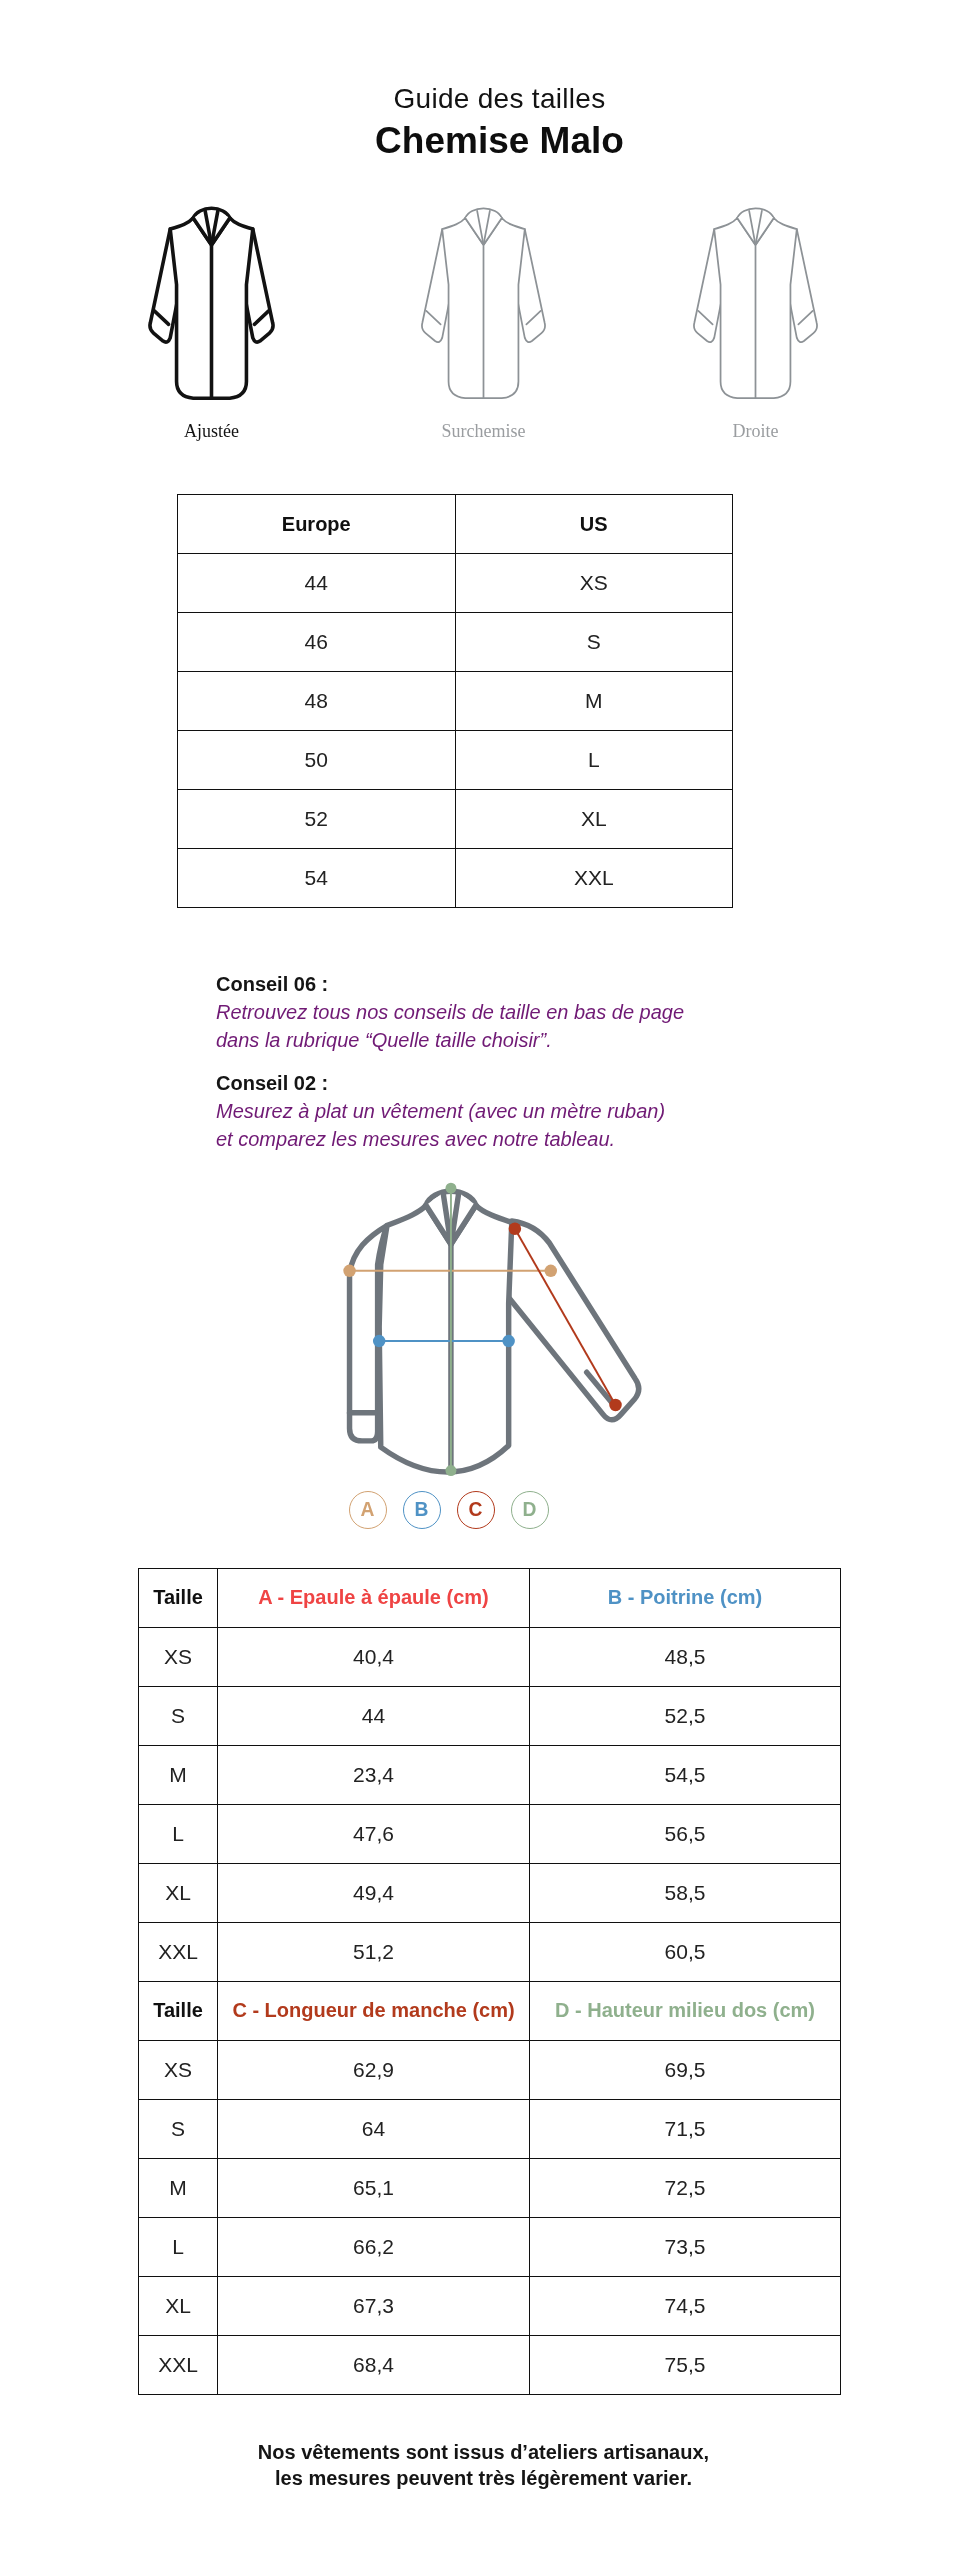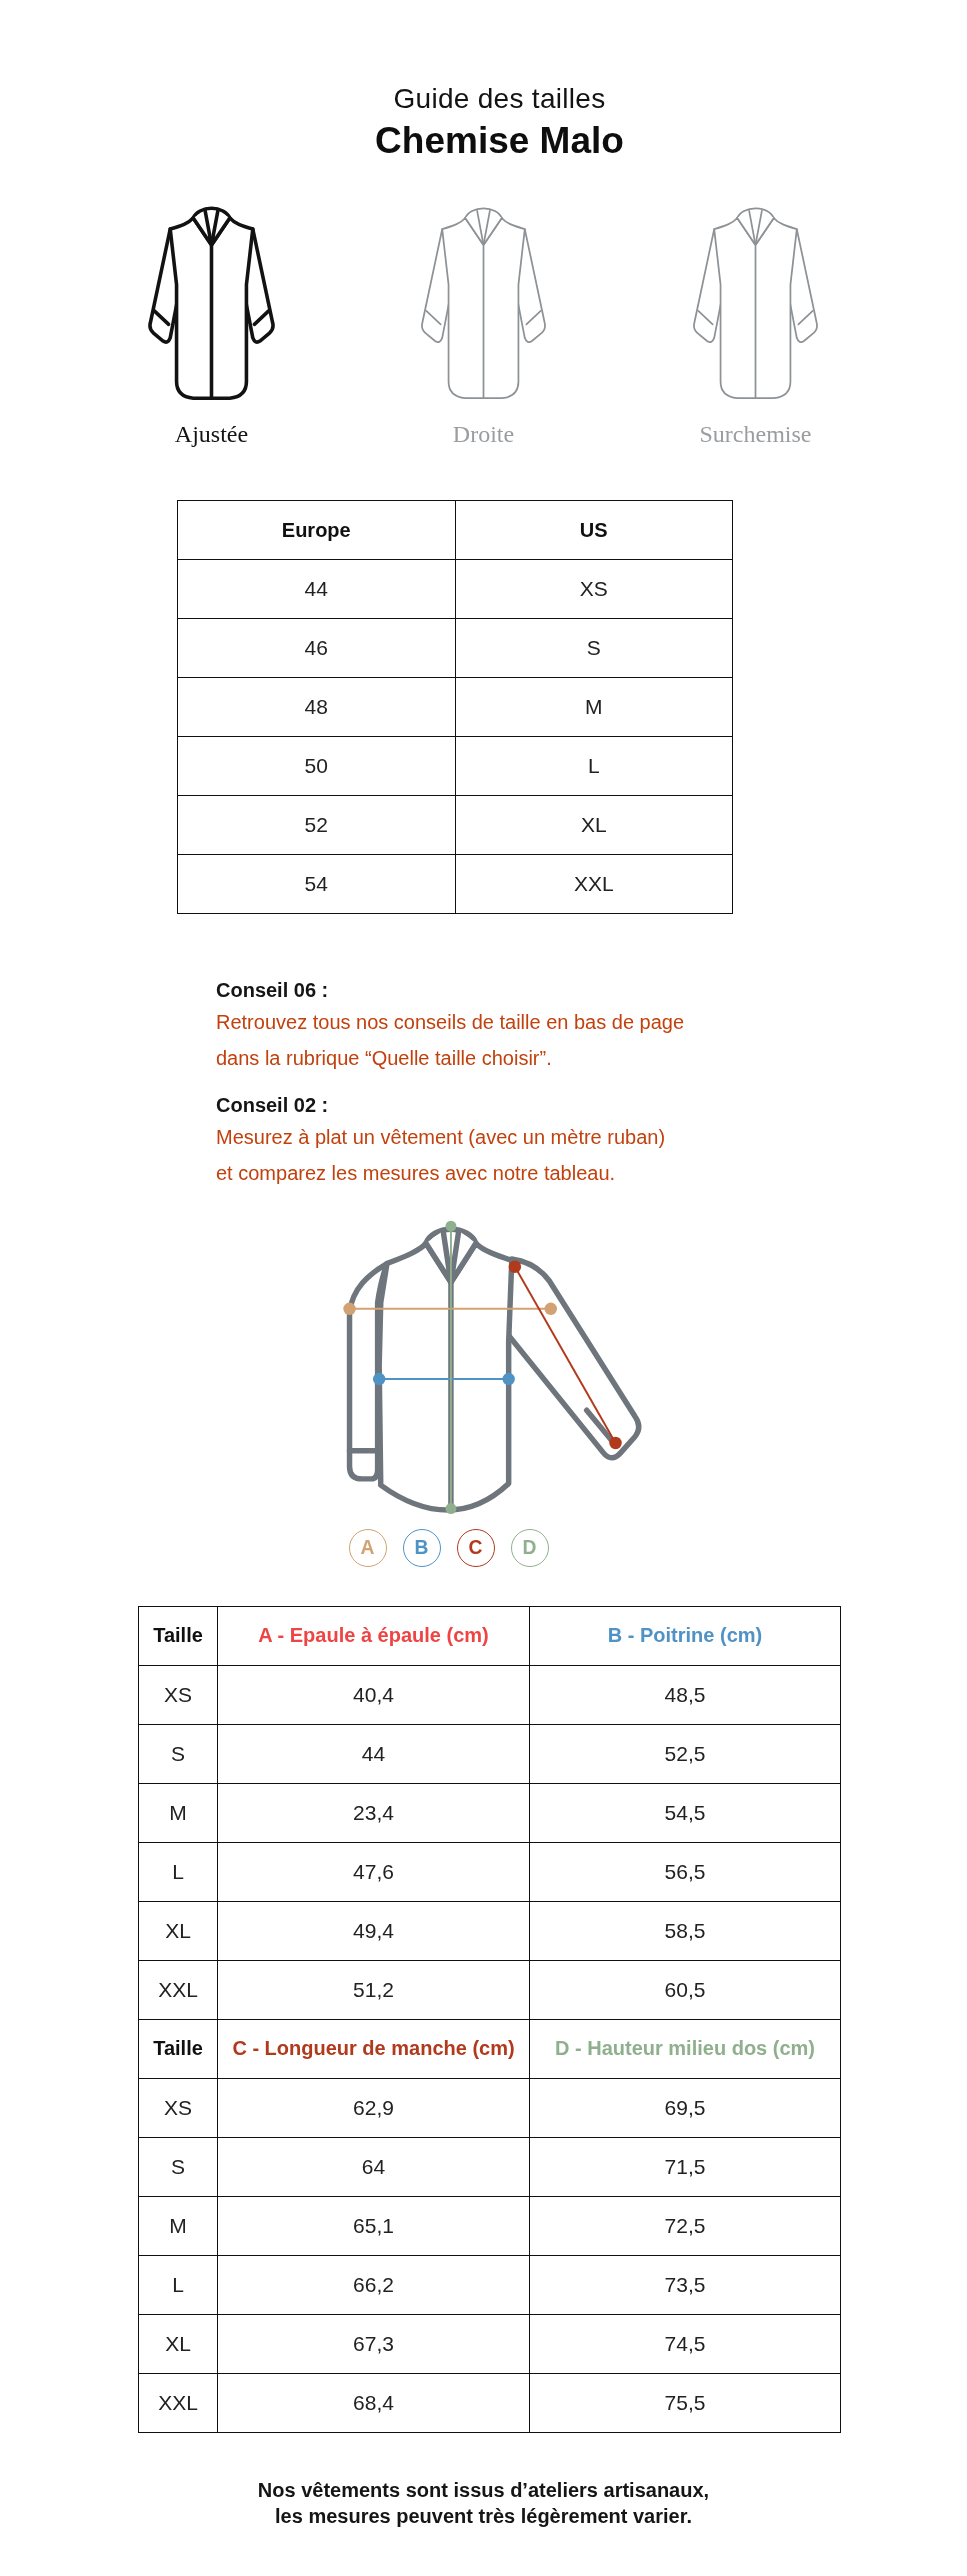--- a/index.html
+++ b/index.html
@@ -12,38 +12,38 @@
   
   .header { padding-top:81px; text-align:center;padding-left:32px; }
   .subtitle { font-size:28px; font-weight:400; color:#131313; letter-spacing:0.3px; line-height:35px; }
   .title    { font-size:37px; font-weight:700; color:#0e0e0e; line-height:44px; margin-top:3.2px; }
   
   .fits { margin-top:42px; display:flex; justify-content:center; }
   .fit  { width:272px; display:flex; flex-direction:column; align-items:center; cursor:pointer; }
   .fit svg { display:block; }
   .fit svg * { stroke-width:2.2; }
   .fit.selected svg * { stroke-width:4.5; }
-  .fit-label { margin-top:13px; font-family:"Liberation Serif", serif; font-size:24px; color:#9a9da0; }
+  .fit-label { margin-top:13px; font-family:"Liberation Serif", serif; font-size:18px; color:#9a9da0; }
   .fit.selected .fit-label { color:#141414; }
   
   table { border-collapse:collapse; table-layout:fixed; background:#fff; }
   th, td { border:1.6px solid #101010; text-align:center; vertical-align:middle; height:59px; }
   td { font-size:21px; font-weight:400; color:#222222; }
   th { font-size:20px; font-weight:700; color:#101010; }
   .size-table { margin:52px 0 0 177px; width:556px; }
   .size-table col { width:50%; }
   .measure-table { margin:39px 0 0 138px; width:702px; }
   .measure-table col.c-size { width:79px; }
   .measure-table col.c-a { width:312px; }
   .measure-table col.c-b { width:311px; }
   
   .tips { margin:63px 0 0 216px; width:556px; }
   .tip + .tip { margin-top:16px; }
   .tip-title { font-size:20px; font-weight:700; color:#151515; line-height:27px; }
-  .tip-text  { font-size:20px; font-weight:400; color:#c2410c; line-height:36px; white-space:pre-line; }
+  .tip-text  { font-size:20px; font-weight:400; color:#701a75; line-height:28px; white-space:pre-line;font-style:italic; }
   
   .diagram { margin-top:17.7px; display:flex; justify-content:center; }
   .diagram svg { transform:translateX(8px); }
   
   .legend { margin-top:8px; display:flex; justify-content:center; gap:16px; transform:translateX(-35px); }
   .legend-circle {
     width:38px; height:38px; border-radius:50%;
     border:1.6px solid currentColor;
     display:flex; align-items:center; justify-content:center;
     font-size:19.3px; font-weight:700; background:#fff;
@@ -86,37 +86,37 @@
           <path d="M137,30 L162,148 Q164,156 158,161 L146,171 Q140,175 137,167 L124,100 Z"></path>
           <path d="M33,30 C47,26 56,23 62,16 L85,50 L108,16 C114,23 123,26 137,30 L129,100 L129,222 Q129,241 108,243 L62,243 Q41,241 41,222 L41,100 Z"></path>
           <path fill="none" d="M62,16 A24,17 0 0 1 108,16"></path>
           <path d="M62,16 L85,50 L77,7"></path>
           <path d="M108,16 L85,50 L93,7"></path>
           <line x1="85" y1="52" x2="85" y2="243"></line>
           <line x1="13" y1="133" x2="31" y2="150"></line>
           <line x1="157" y1="133" x2="139" y2="150"></line>
         </g>
       </svg>
-      <div class="fit-label">Droite</div>
+      <div class="fit-label">Surchemise</div>
     </div>
     <div class="fit">
       <svg width="135" height="203" viewBox="0 0 170 255" style="color: rgb(141, 146, 150);">
         <g stroke="currentColor" fill="#ffffff" stroke-linejoin="round" stroke-linecap="round">
           <path d="M33,30 L8,148 Q6,156 12,161 L24,171 Q30,175 33,167 L46,100 Z"></path>
           <path d="M137,30 L162,148 Q164,156 158,161 L146,171 Q140,175 137,167 L124,100 Z"></path>
           <path d="M33,30 C47,26 56,23 62,16 L85,50 L108,16 C114,23 123,26 137,30 L129,100 L129,222 Q129,241 108,243 L62,243 Q41,241 41,222 L41,100 Z"></path>
           <path fill="none" d="M62,16 A24,17 0 0 1 108,16"></path>
           <path d="M62,16 L85,50 L77,7"></path>
           <path d="M108,16 L85,50 L93,7"></path>
           <line x1="85" y1="52" x2="85" y2="243"></line>
           <line x1="13" y1="133" x2="31" y2="150"></line>
           <line x1="157" y1="133" x2="139" y2="150"></line>
         </g>
       </svg>
-      <div class="fit-label">Surchemise</div>
+      <div class="fit-label">Droite</div>
     </div>
   </div>
 
   <table class="size-table">
     <colgroup>
         <col>
         <col>
       </colgroup>
     <tbody>
         <tr>

